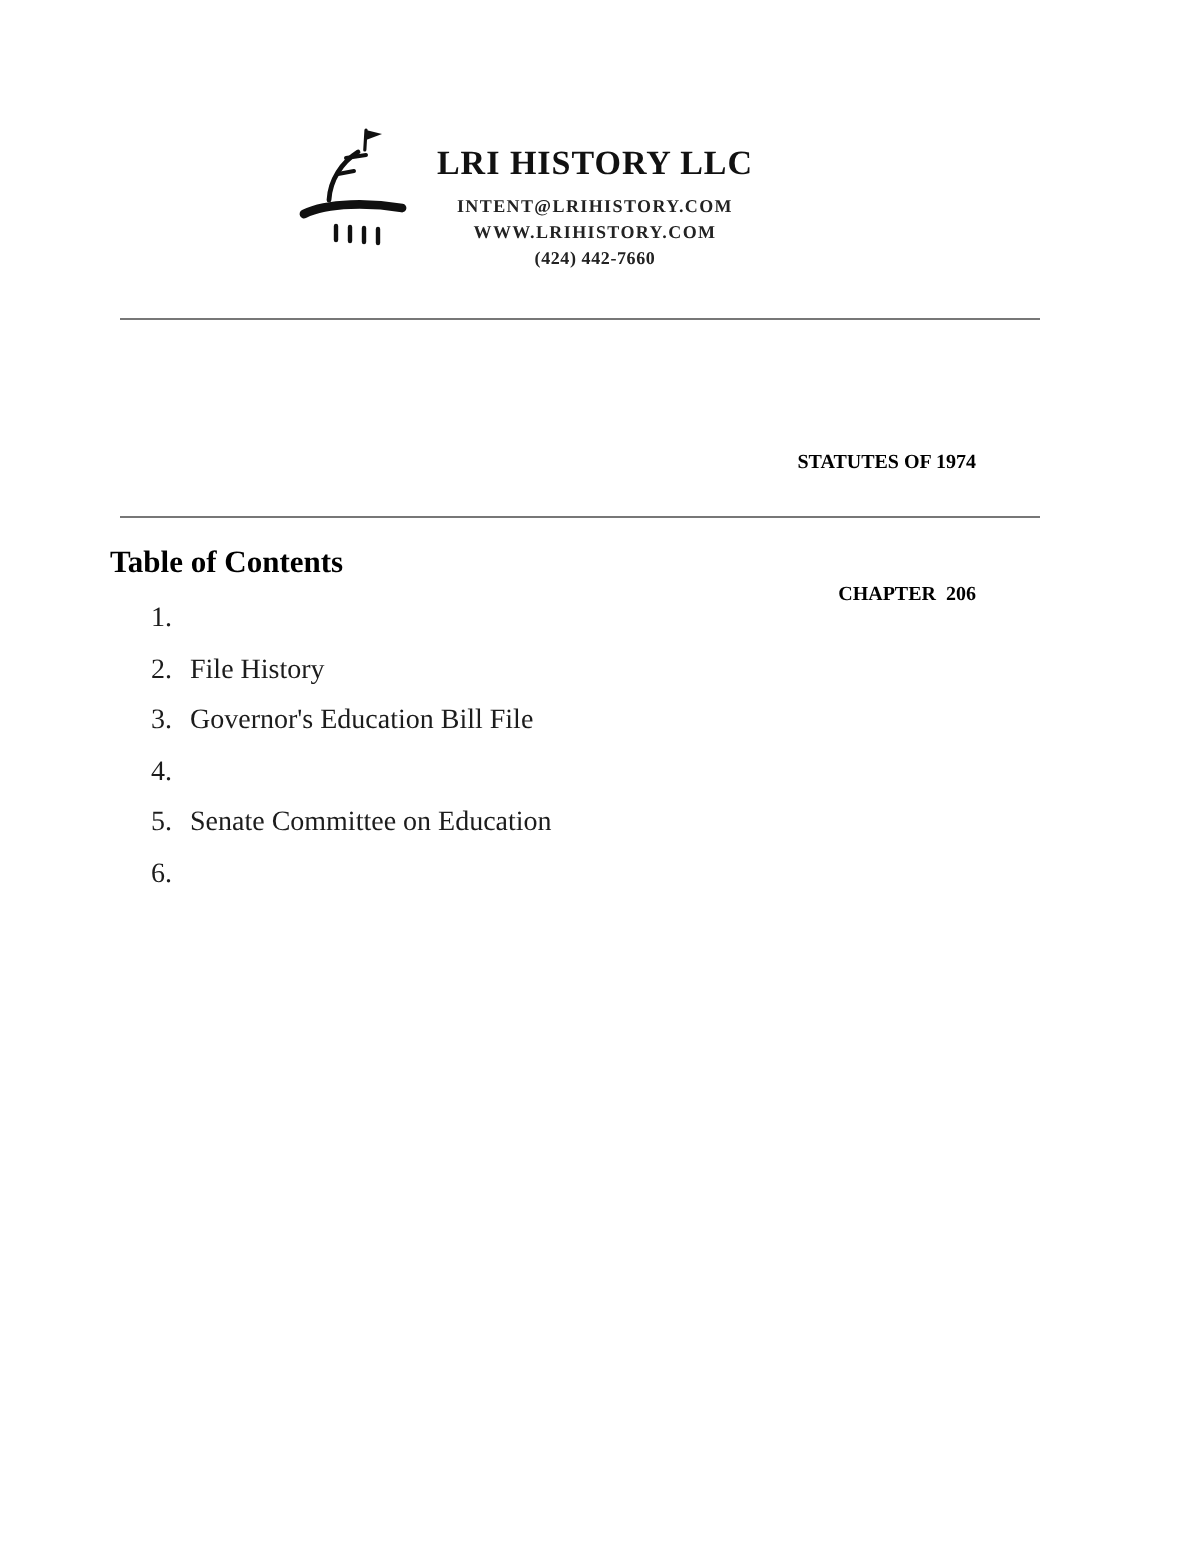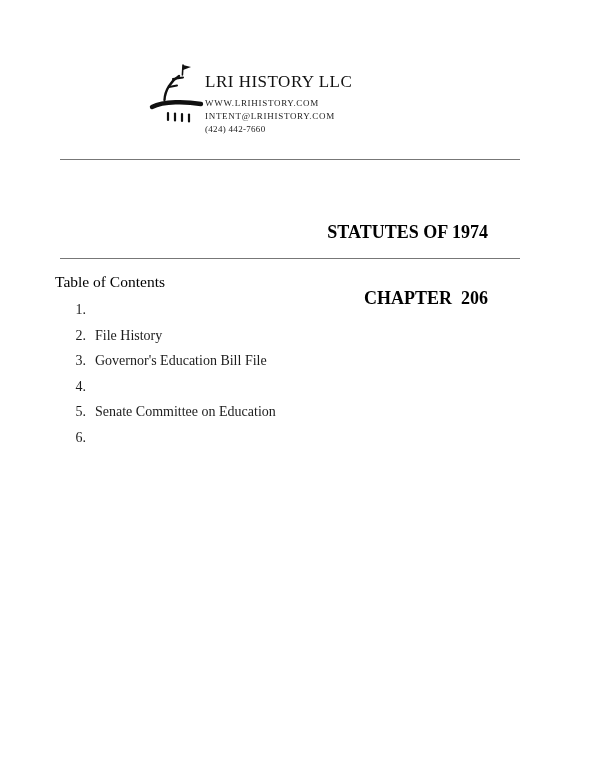--- a/index.html
+++ b/index.html
@@ -24,21 +24,22 @@
     left: 146px;
     top: 62px;
     width: 60px;
     height: 70px;
   }
   .letterhead-text {
     position: absolute;
     left: 205px;
     top: 72px;
     width: 185px;
-    text-align: left;
+    text-align: center;
+    font-weight: bold;
   }
   .company-name {
     font-size: 17px;
     letter-spacing: 0.5px;
     color: #111;
     margin-bottom: 5px;
     white-space: nowrap;
   }
   .contact-line {
     font-size: 9px;
@@ -62,33 +63,33 @@
   .rule.top { top: 159px; }
   .rule.bottom { top: 258px; }
 
   
   .statute-block {
     position: absolute;
     right: 112px;
     top: 177px;
     text-align: right;
     font-weight: bold;
-    font-size: 18px;
+    font-size: 10px;
     color: #000;
     line-height: 22px;
     white-space: pre;
     margin-left: 19px;
   }
 
   
   .toc-title {
     position: absolute;
     left: 55px;
     top: 273px;
-    font-weight: normal;
+    font-weight: bold;
     font-size: 15.5px;
     color: #000;
   }
   .toc-list {
     position: absolute;
     left: 68px;
     top: 303px;
     margin: 0;
     padding: 0;
     list-style: none;
@@ -135,22 +136,22 @@
 
       <line x1="22" y1="51" x2="22" y2="58" stroke-width="2.2"></line>
       <line x1="29" y1="51.5" x2="29" y2="58.5" stroke-width="2.2"></line>
       <line x1="36" y1="52" x2="36" y2="59" stroke-width="2.2"></line>
       <line x1="43" y1="52.5" x2="43" y2="59.5" stroke-width="2.2"></line>
     </svg>
   </div>
 
   <div class="letterhead-text">
     <div class="company-name">LRI HISTORY LLC</div>
+    <div class="contact-line">INTENT@LRIHISTORY.COM</div>
     <div class="contact-line">WWW.LRIHISTORY.COM</div>
-    <div class="contact-line">INTENT@LRIHISTORY.COM</div>
     <div class="contact-line phone">(424) 442-7660</div>
   </div>
 
   <div class="rule top"></div>
 
   <div class="statute-block">
     <div>STATUTES OF 1974</div>
     <div>CHAPTER  206</div>
   </div>
 

